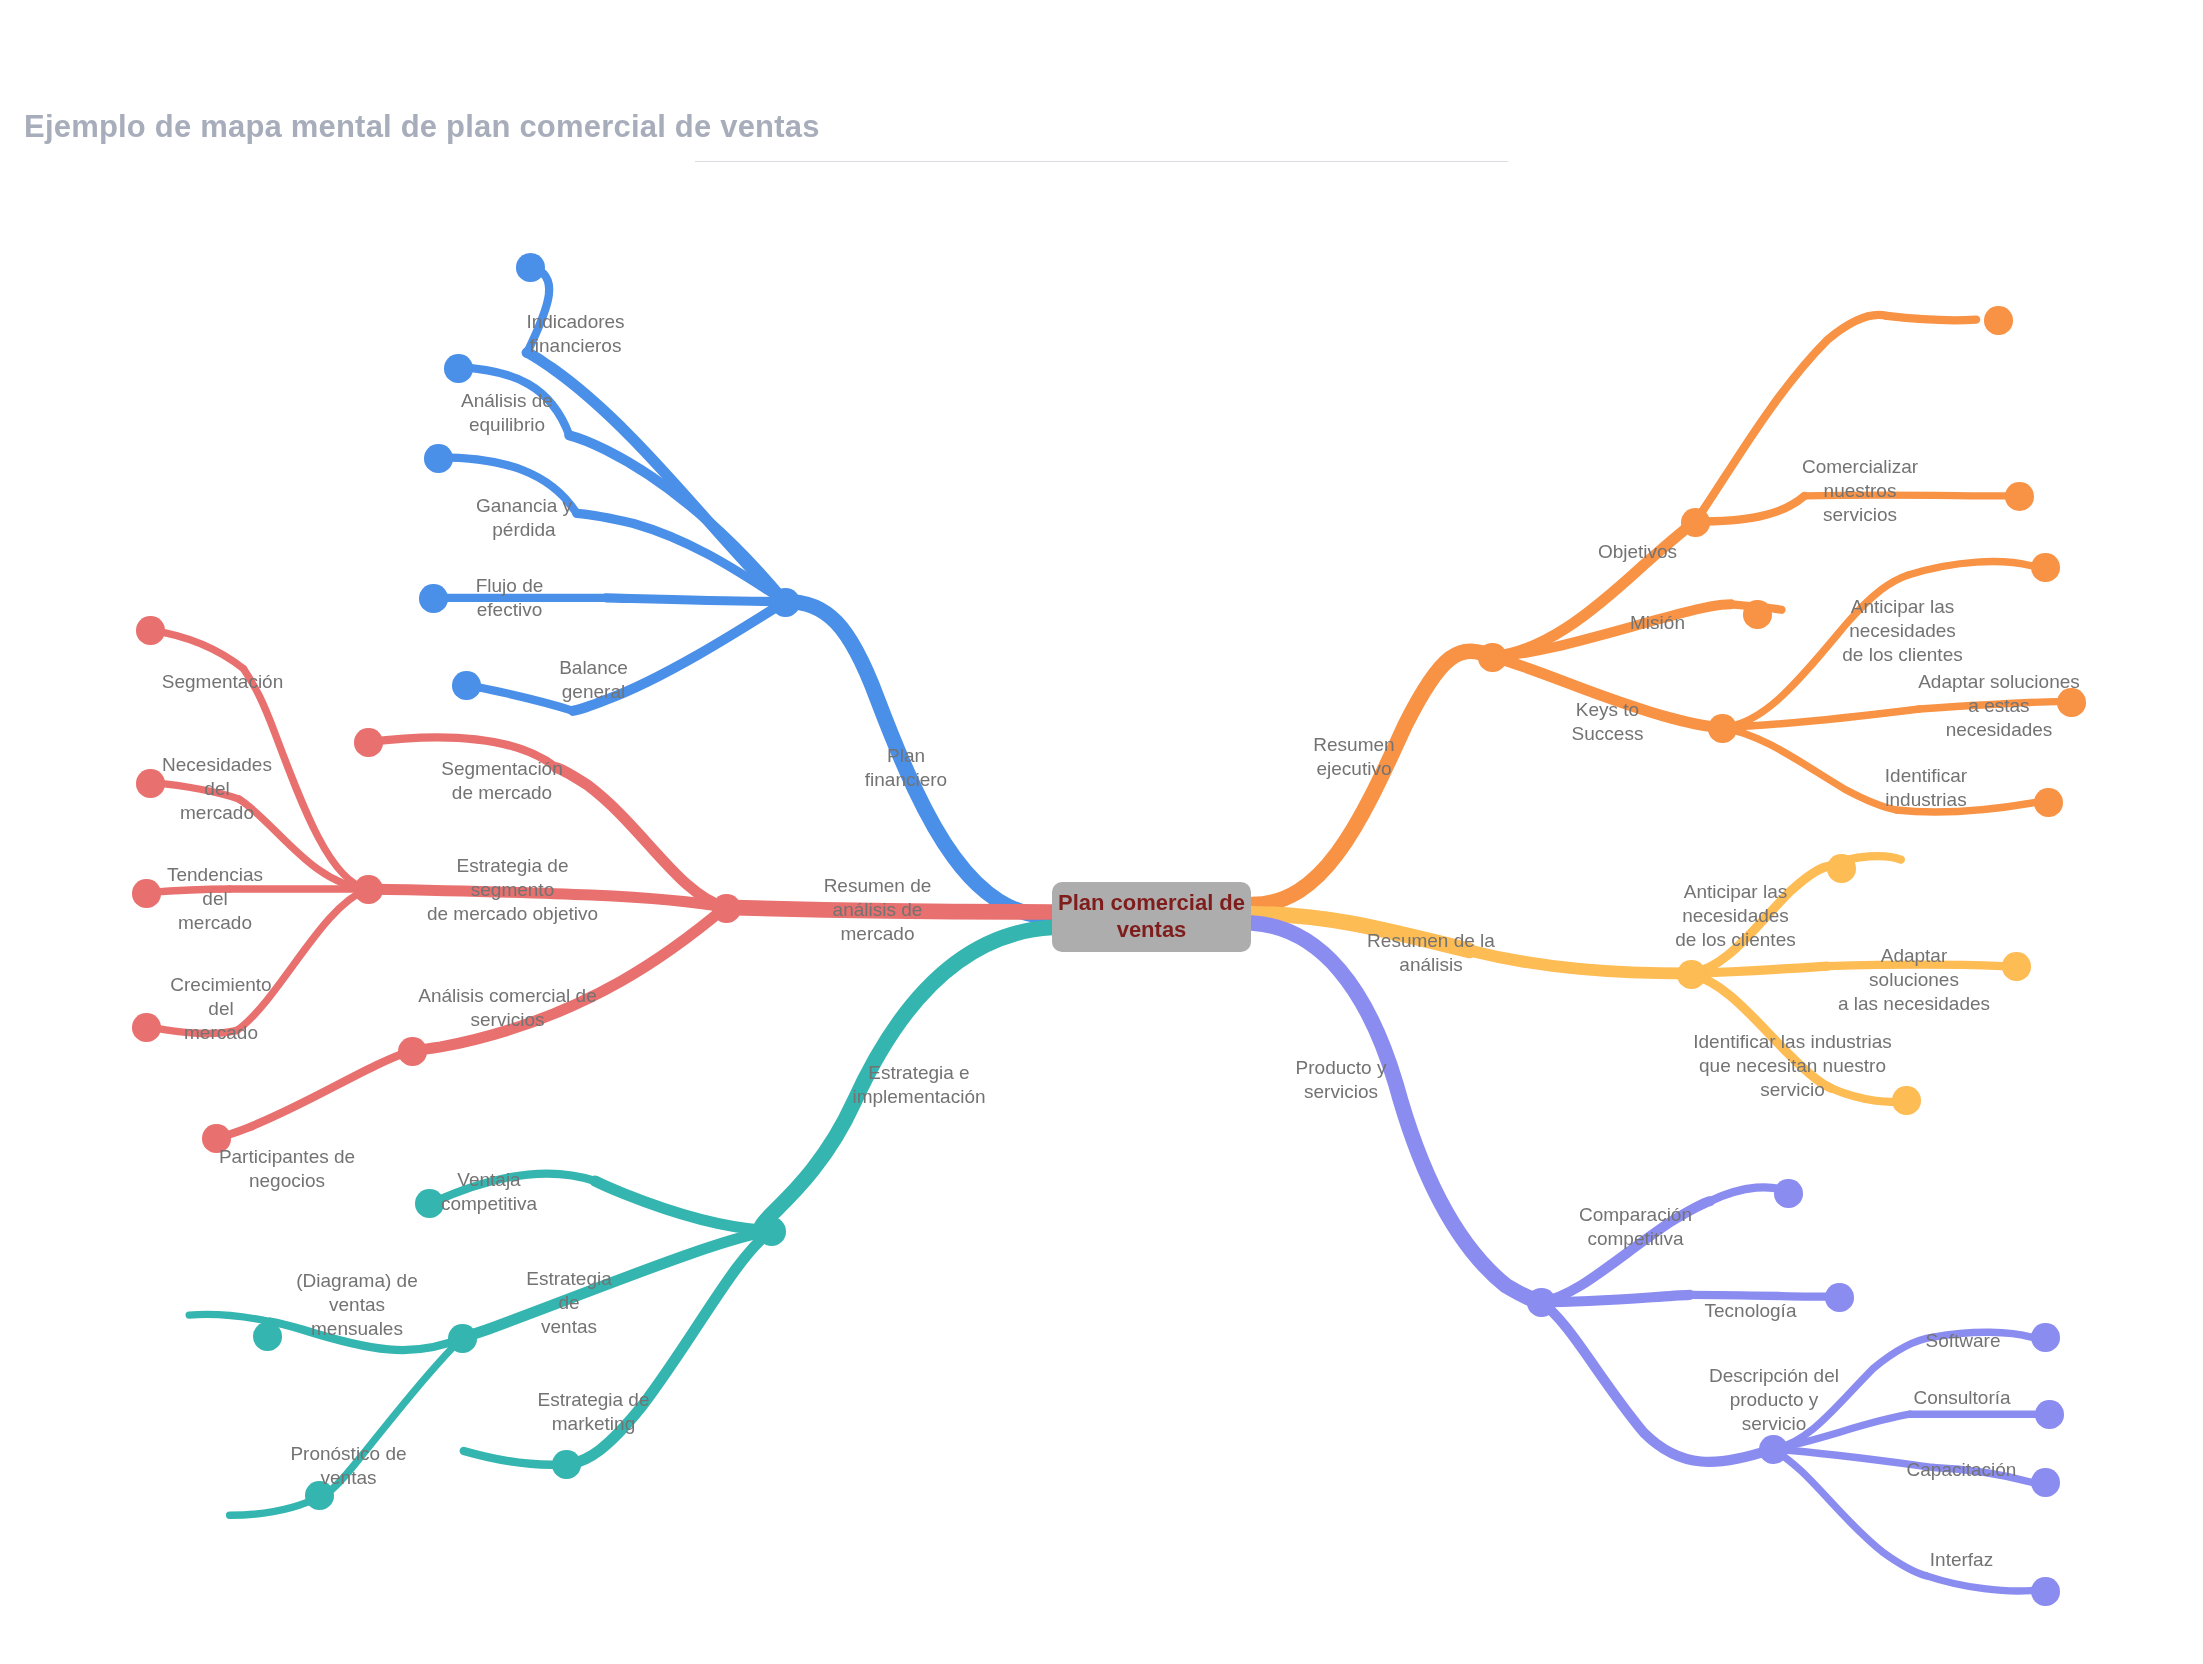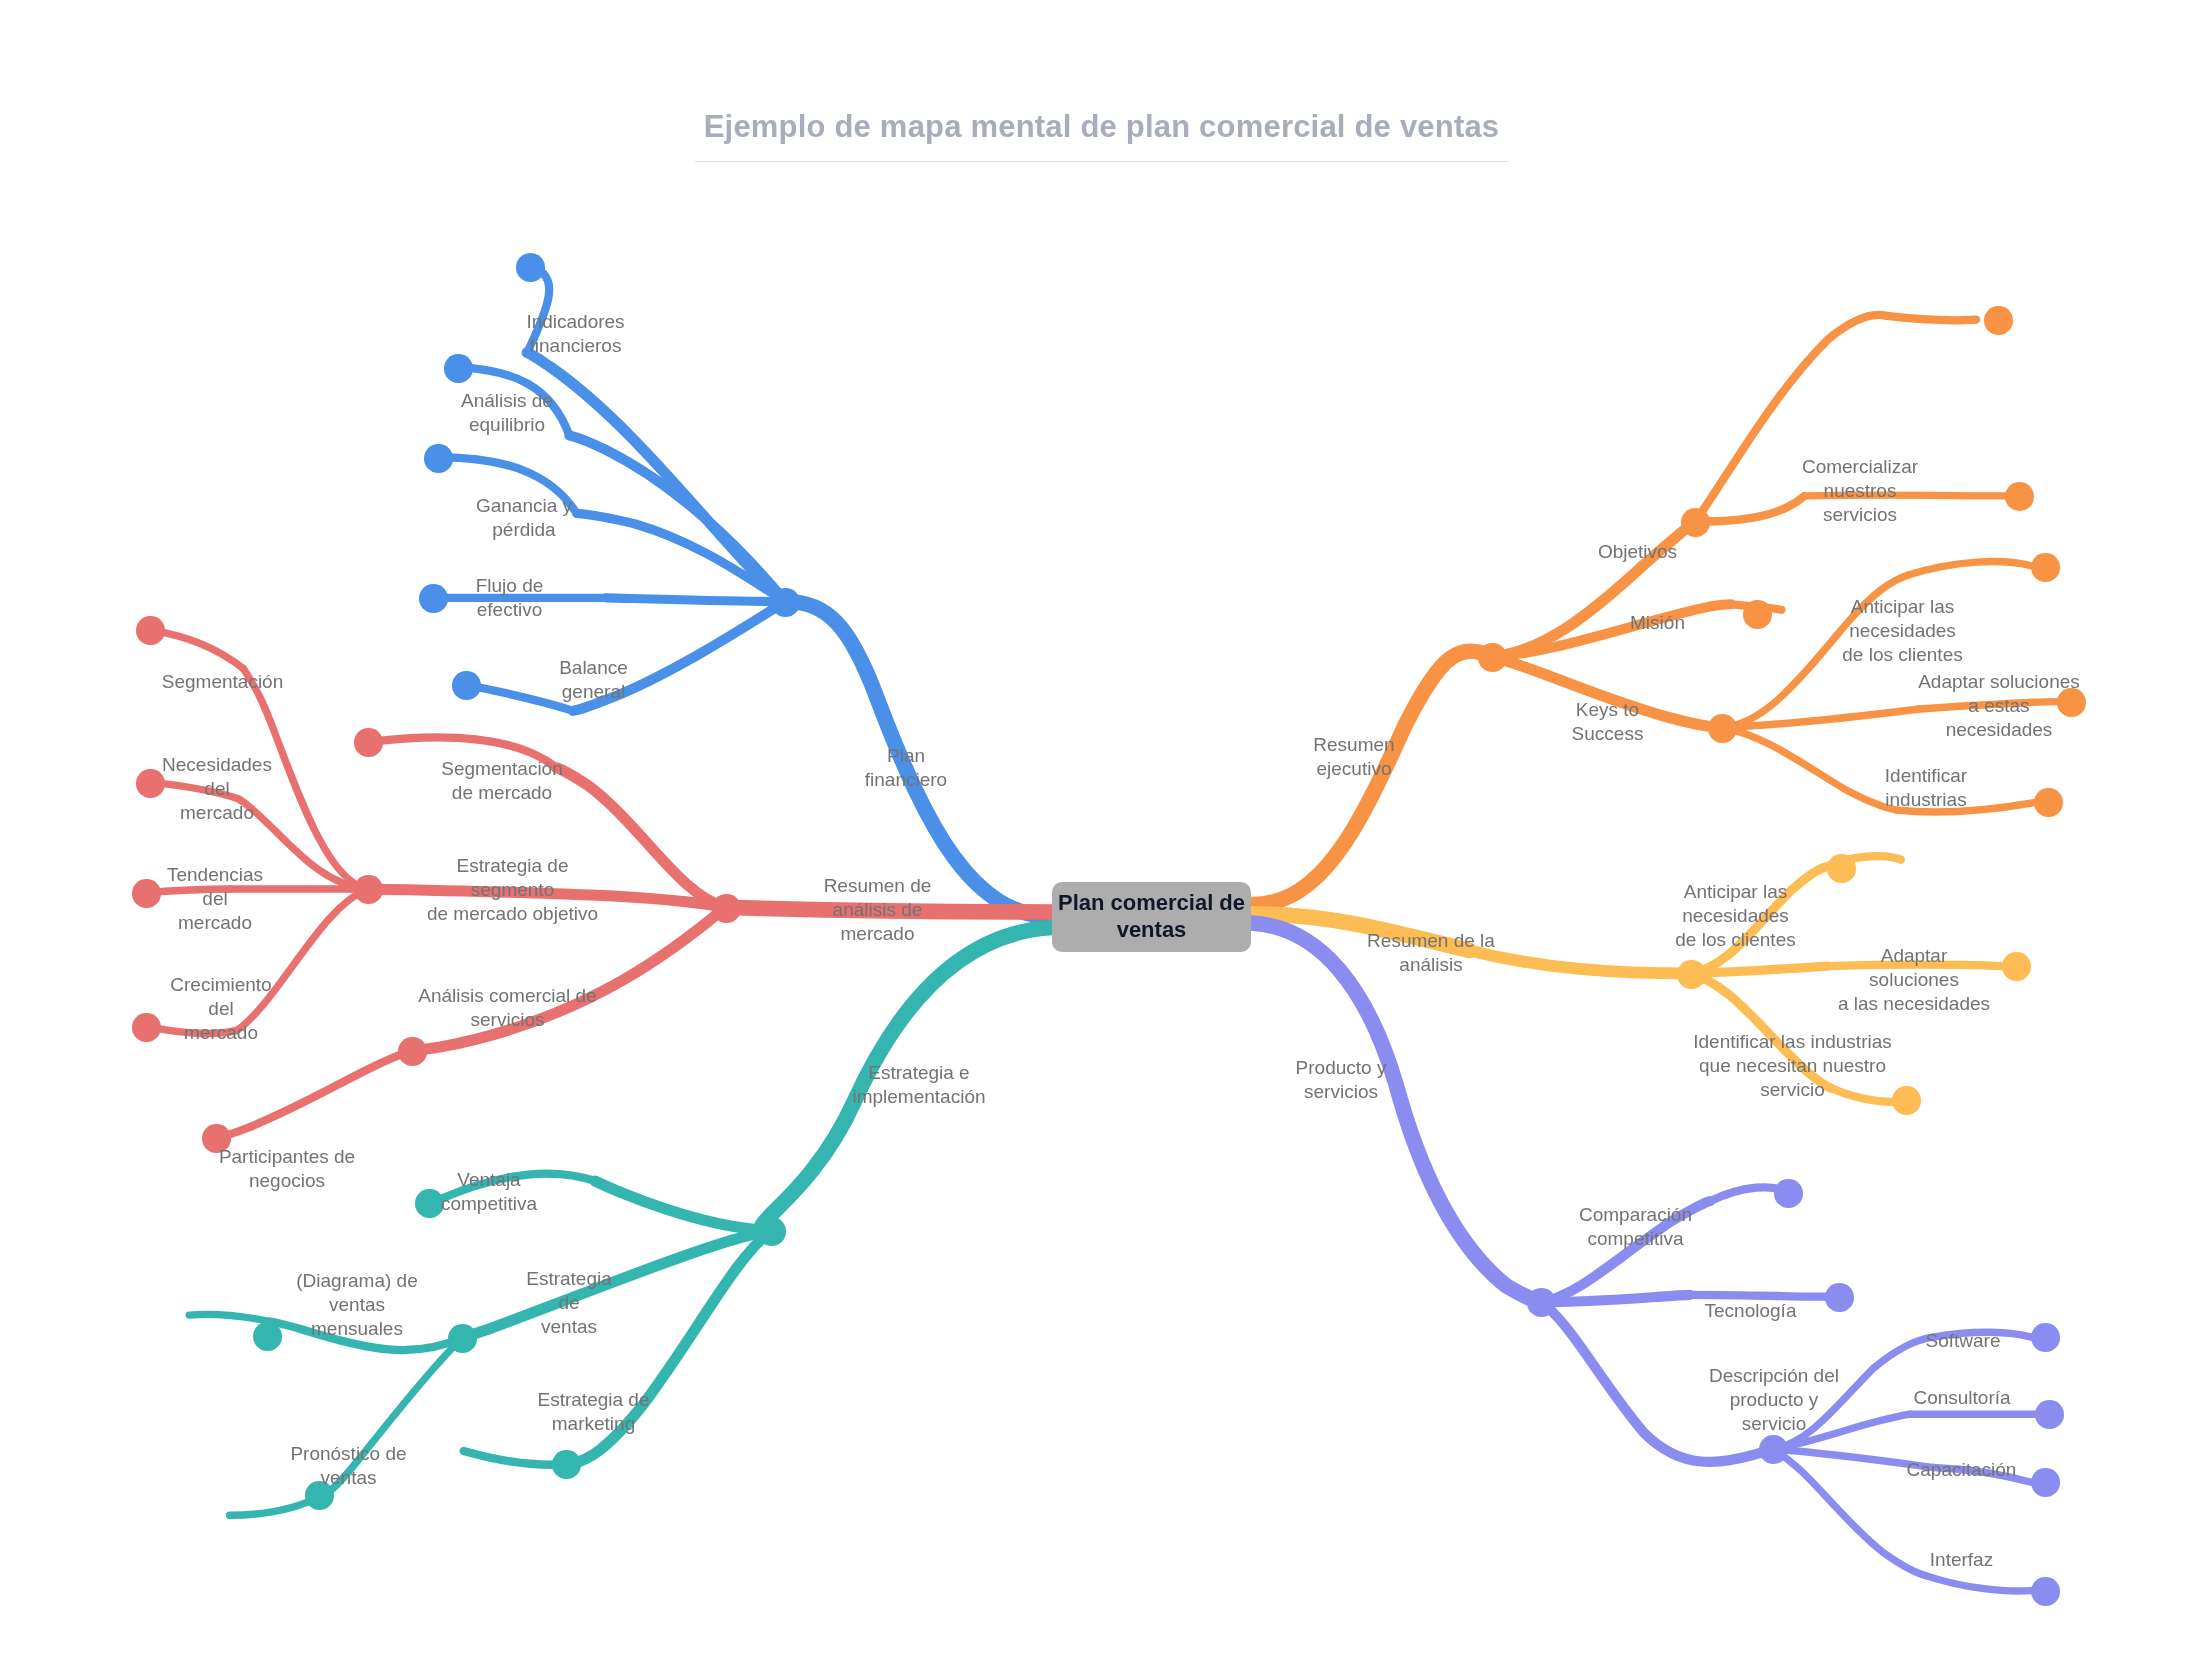--- a/index.html
+++ b/index.html
@@ -16,21 +16,21 @@
     height: 1665px;
     background: #ffffff;
     overflow: hidden;
   }
   
   .doc-header {
     position: absolute;
     left: 0;
     top: 108px;
     width: 2203px;
-    text-align: center;
+    text-align: left;
   }
   .doc-title {
     font-size: 31px;
     font-weight: bold;
     color: #a7adba;
     letter-spacing: 0.2px;
     line-height: 1.2;
     display: inline-block;
     padding: 0 24px 9.2px 24px;
   }
@@ -71,21 +71,21 @@
   }
   
   .central-node {
     position: absolute;
     left: 1052px;
     top: 882px;
     width: 199px;
     height: 70px;
     background: #adadad;
     border-radius: 10px;
-    color: #0f172a;
+    color: #7f1d1d;
     font-size: 22px;
     font-weight: bold;
     display: flex;
     align-items: center;
     justify-content: center;
     text-align: center;
     line-height: 1.22;
     box-sizing: border-box;
   }
   

